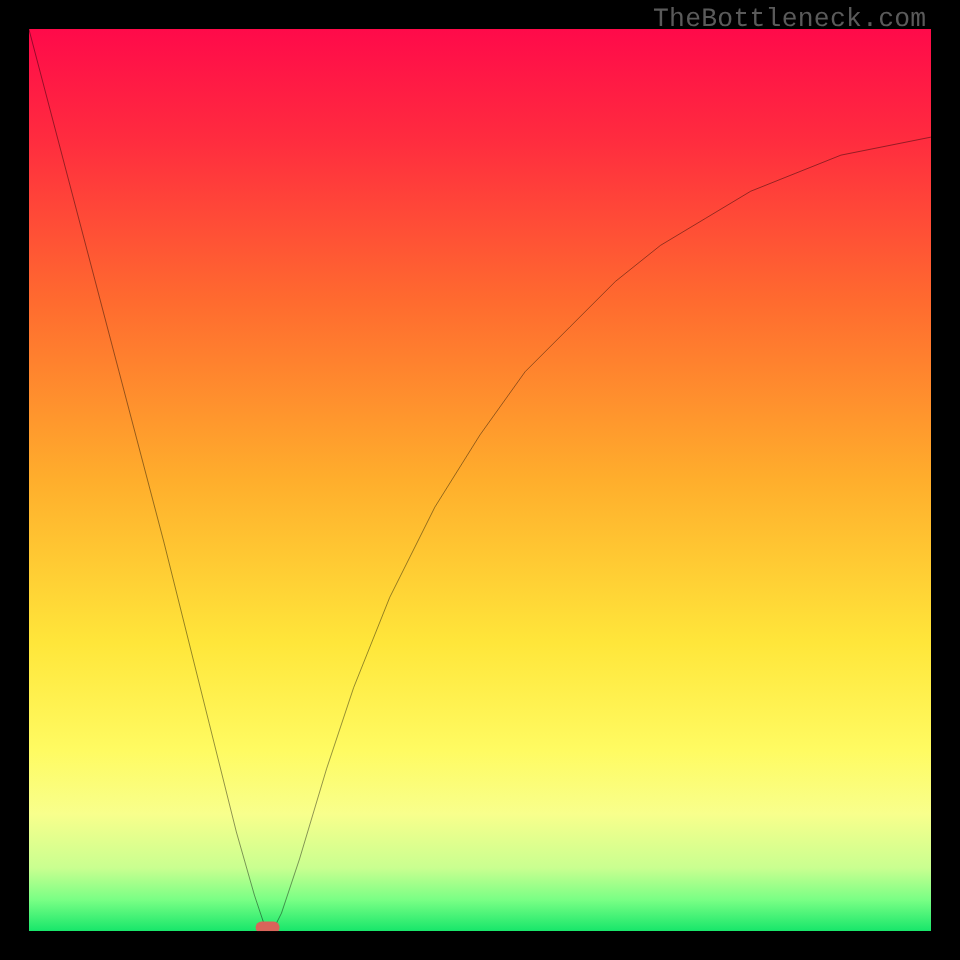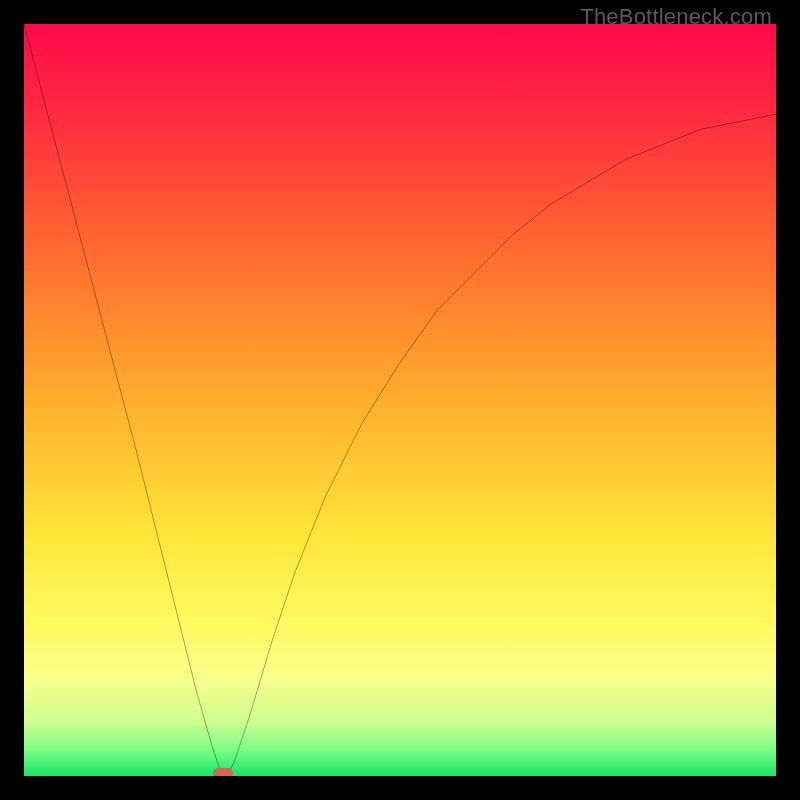--- a/index.html
+++ b/index.html
@@ -48,20 +48,21 @@
   }
   .watermark {
     position: absolute;
     top: 4px;
     right: 28px;
     color: #5a5a5a;
     font-size: 22px;
     font-weight: 500;
     z-index: 10;
     letter-spacing: 0.2px;
+    font-family: Liberation Mono, monospace;
   }
   .min-marker {
     position: absolute;
     width: 20px;
     height: 10px;
     background: #d9645a;
     border-radius: 5px;
     transform: translate(-50%, -50%);
     z-index: 3;
   }

